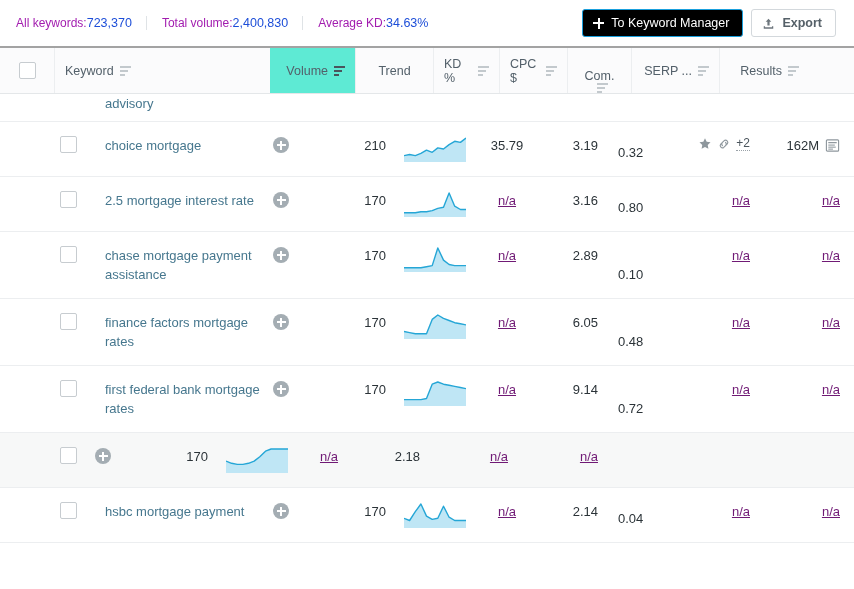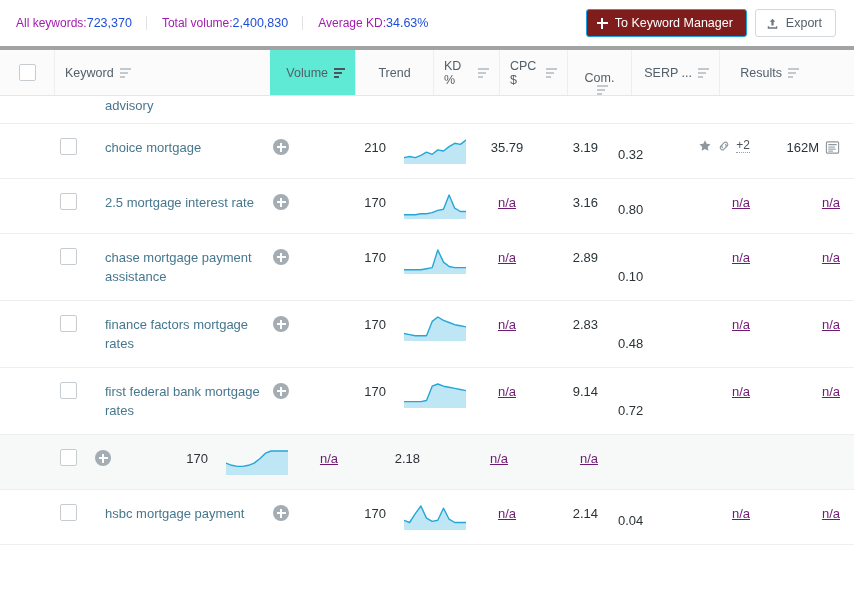--- a/index.html
+++ b/index.html
@@ -63,21 +63,21 @@
     align-items: center;
     justify-content: center;
     height: 28px;
     border-radius: 3px;
     font-size: 12.5px;
     box-sizing: border-box;
     cursor: pointer;
     white-space: nowrap;
   }
   .btn-primary {
-    background: #7f1d1d;
+    background: #000000;
     color: #ffffff;
     padding: 0 13px 0 10px;
     border: 1px solid #1aa0dd;
   }
   .btn-primary .plus-icon {
     width: 11px;
     height: 11px;
     position: relative;
     margin-right: 7px;
     flex: none;
@@ -92,31 +92,32 @@
     left: 0; right: 0; top: 4.5px; height: 2px;
   }
   .btn-primary .plus-icon::after {
     top: 0; bottom: 0; left: 4.5px; width: 2px;
   }
   .btn-secondary {
     background: #ffffff;
     color: #556068;
     padding: 0 13px 0 10px;
     border: 1px solid #d3d8dc;
+    font-weight: bold;
   }
   .btn-secondary .export-icon {
     margin-right: 7px;
     flex: none;
     display: inline-flex;
   }
 
   
   .table {
     width: 854px;
-    border-top: 4px solid #a3a3a3;
+    border-top: 2px solid #a3a3a3;
     box-sizing: border-box;
   }
   .row {
     display: flex;
     align-items: stretch;
     box-sizing: border-box;
     border-bottom: 1px solid #eceef0;
   }
   .header-row {
     height: 46px;
@@ -554,21 +555,21 @@
             <svg class="spark" viewBox="0 0 62 26" preserveAspectRatio="none">
               <path d="M0.0 18.5 L5.6 19.6 L11.3 20.7 L16.9 20.7 L22.5 20.7 L28.2 6.4 L33.8 2.0 L39.5 5.3 L45.1 7.5 L50.7 9.7 L56.4 10.8 L62.0 11.9 L62 26 L0 26 Z" fill="#bfe6f5"></path>
               <path d="M0.0 18.5 L5.6 19.6 L11.3 20.7 L16.9 20.7 L22.5 20.7 L28.2 6.4 L33.8 2.0 L39.5 5.3 L45.1 7.5 L50.7 9.7 L56.4 10.8 L62.0 11.9" fill="none" stroke="#25a6d6" stroke-width="1.4" stroke-linejoin="round"></path>
             </svg>
           </span>
         </div>
         <div class="cell c-kd">
           <span class="na">n/a</span>
         </div>
         <div class="cell c-cpc">
-          <span class="num">2.83</span>
+          <span class="num">6.05</span>
         </div>
         <div class="cell c-com">
           <span class="num">0.48</span>
         </div>
         <div class="cell c-serp">
           <span class="serp-wrap">
             <span class="na">n/a</span>
           </span>
         </div>
         <div class="cell c-results">

